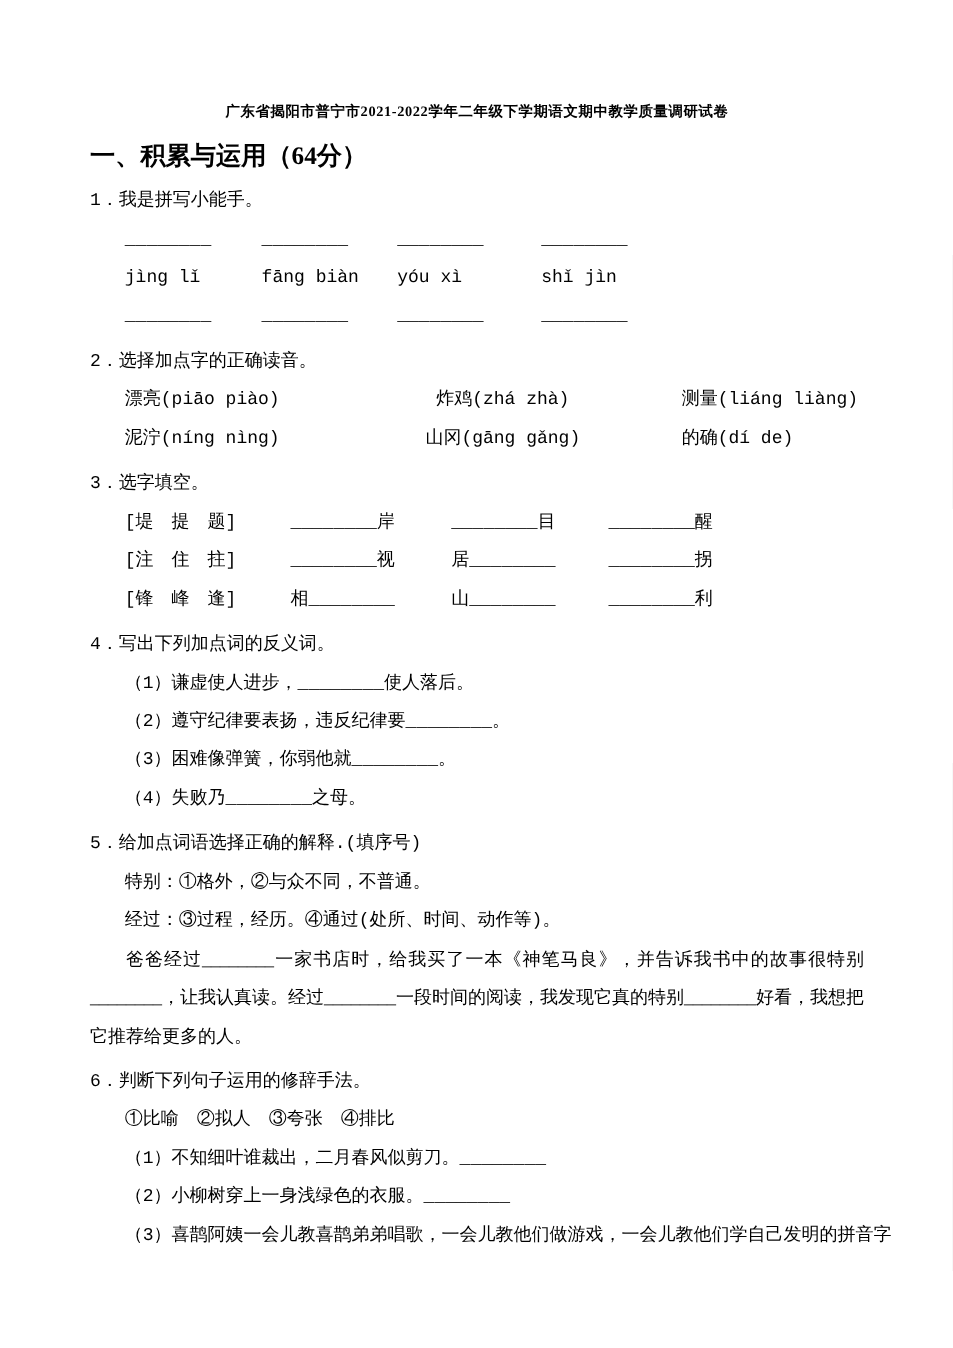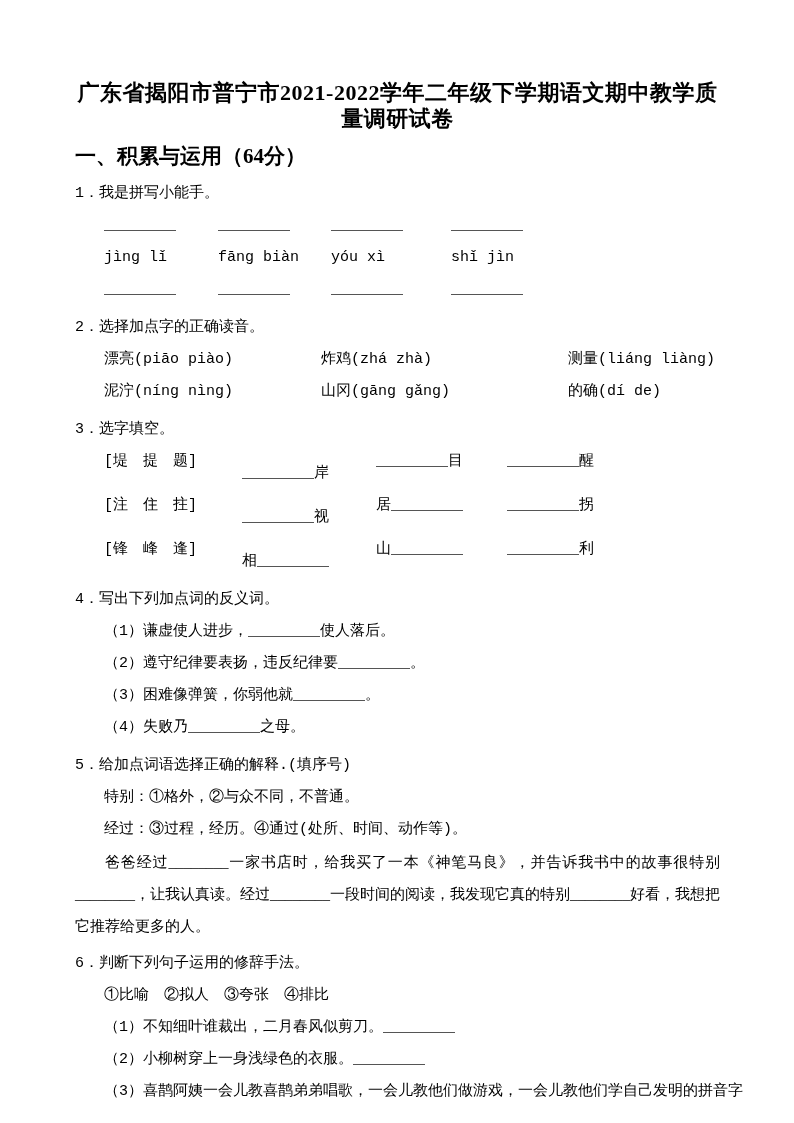--- a/index.html
+++ b/index.html
@@ -12,21 +12,21 @@
     color: #000000;
     font-family: "Liberation Serif", "DejaVu Serif", serif;
     font-size: 15px;
     overflow: hidden;
   }
   .content {
     padding: 80px 74px 0 75px;
   }
   .title {
     margin: 0 0 8px 0;
-    font-size: 22px;
+    font-size: 12px;
     font-weight: bold;
     line-height: 26px;
     text-align: center;
     letter-spacing: 0.5px;
   }
   .section-head {
     margin: 0;
     font-size: 21px;
     font-weight: bold;
     line-height: 32px;
@@ -36,25 +36,25 @@
   .stem { margin-top: 6px; }
   .indent { padding-left: 29px; }
   .cell { display: inline-block; vertical-align: top; }
   
   .p1 { width: 105px; }
   .p2 { width: 104px; }
   .p3 { width: 111px; }
   .p4 { width: auto; }
   
   .w1 { width: 208px; }
-  .w2 { width: 196px; }
+  .w2 { width: 196px; text-align: center; }
   .w3 { width: auto; margin-left: 42px; }
   
   .opt { width: 129px; }
-  .t1 { width: 125px; margin-top: 12px; }
+  .t1 { width: 125px; }
   .t2 { width: 122px; }
   .t3 { width: auto; }
   .paragraph {
     line-height: 32px;
     text-indent: 2em;
     text-align: justify;
   }
   .nowrap { white-space: nowrap; }
 </style>
 </head>

